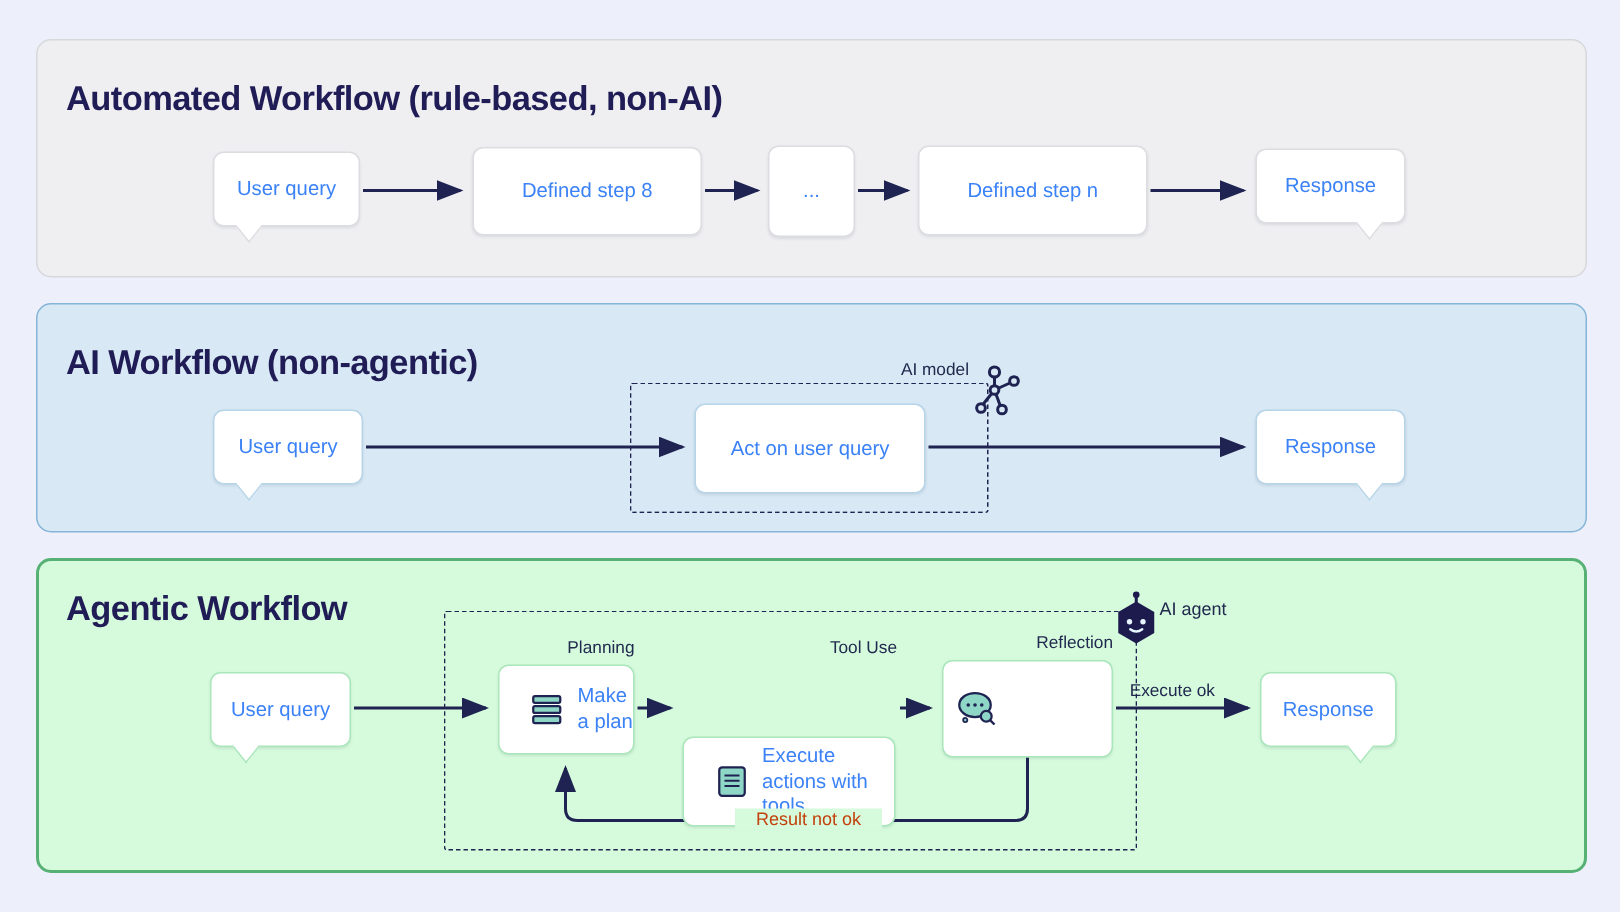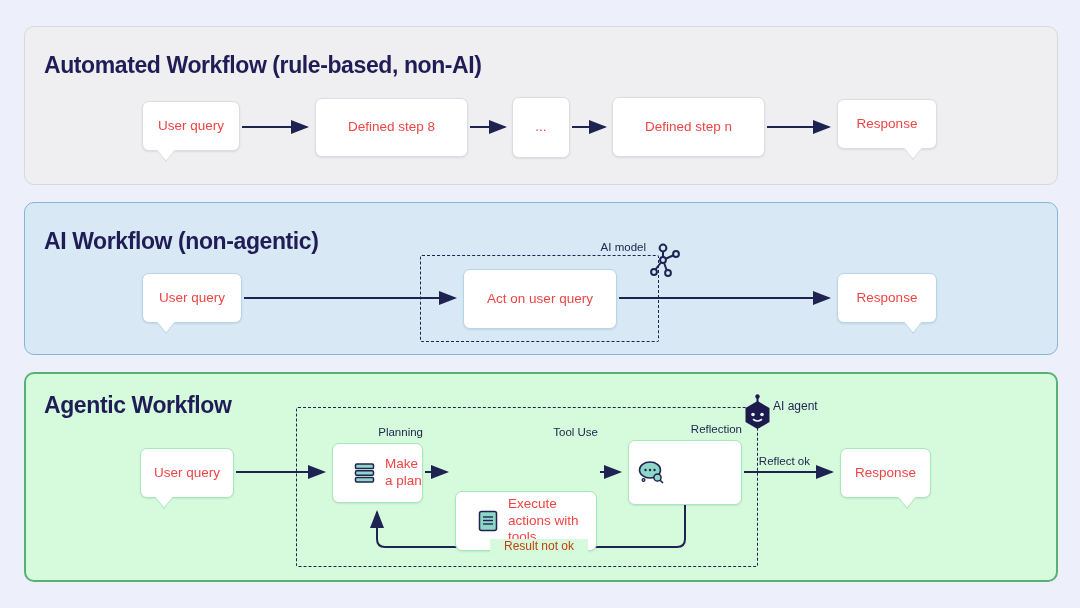--- a/index.html
+++ b/index.html
@@ -11,21 +11,21 @@
   }
   .panel{position:absolute; border-radius:10px; z-index:1; box-sizing:border-box;}
   .panel.pg{background:#efeff1; border:1px solid #d7d8dc;}
   .panel.pb{background:#d8e8f4; border:1.5px solid #85b5d7;}
   .panel.pgr{background:#d6fbdc; border:2px solid #57b175;}
   .title{position:absolute; z-index:5; font-weight:700; font-size:23px;
          color:#201c56; letter-spacing:-0.4px; white-space:nowrap;}
   .dashedbox{position:absolute; z-index:2; border:1.5px dashed #1f2351; border-radius:2px; box-sizing:border-box;}
   .node{position:absolute; z-index:4; background:#fff; border-radius:7px;
         display:flex; align-items:center; justify-content:center;
-        color:#ef4444; font-size:13.5px; line-height:1.25; box-sizing:border-box;
+        color:#3b82f6; font-size:13.5px; line-height:1.25; box-sizing:border-box;
         box-shadow:0 1px 2px rgba(30,35,80,.10); text-align:center;}
   .node.left{justify-content:flex-start; text-align:left; padding-left:21px; gap:9px;}
   .b1{border:1px solid #dcdde1; --bc:#dcdde1;}
   .b2{border:1px solid #b7d5e9; --bc:#b7d5e9;}
   .b3{border:1px solid #a9e6ba; --bc:#a9e6ba;}
   .bubble::after{
     content:""; position:absolute; width:13px; height:13px; background:#fff;
     bottom:-7.5px; transform:rotate(45deg) skew(6deg,6deg); z-index:-0;
     border-right:1px solid var(--bc); border-bottom:1px solid var(--bc);
   }
@@ -164,21 +164,21 @@
       </g>
       <circle cx="19.5" cy="17.5" r="3.6" fill="#8ed6c5" stroke="#1f2351" stroke-width="1.5"></circle>
       <line x1="22.2" y1="20.2" x2="25" y2="23" stroke="#1f2351" stroke-width="1.6"></line>
     </svg>
   </div>
 
   <div class="node bubble tail-r b3" style="left:840px;top:448px;width:91px;height:50px;">
     <span>Response</span>
   </div>
 
-  <div class="lbl r" style="left:710px;top:455px;width:100px;">Reflect ok</div>
+  <div class="lbl r" style="left:710px;top:455px;width:100px;">Execute ok</div>
   <div class="linelabel" style="left:490px;top:539px;width:82px;">Result not ok</div>
 
   <svg class="icon" style="left:741px;top:393px;" width="33" height="39" viewBox="0 0 33 39">
     <line x1="16.5" y1="4" x2="16.5" y2="10" stroke="#1d1a4e" stroke-width="2"></line>
     <circle cx="16.5" cy="3.5" r="2.2" fill="#1d1a4e"></circle>
     <polygon points="16.5,8 28.5,15 28.5,29 16.5,36 4.5,29 4.5,15" fill="#1d1a4e"></polygon>
     <circle cx="12" cy="21.5" r="1.8" fill="#e8f6ff"></circle>
     <circle cx="21" cy="21.5" r="1.8" fill="#e8f6ff"></circle>
     <path d="M12.5,26.5 Q16.5,29.5 20.5,26.5" stroke="#e8f6ff" stroke-width="1.6" fill="none" stroke-linecap="round"></path>
   </svg>

